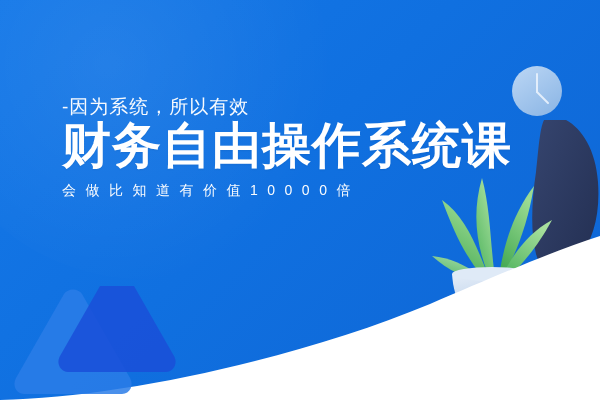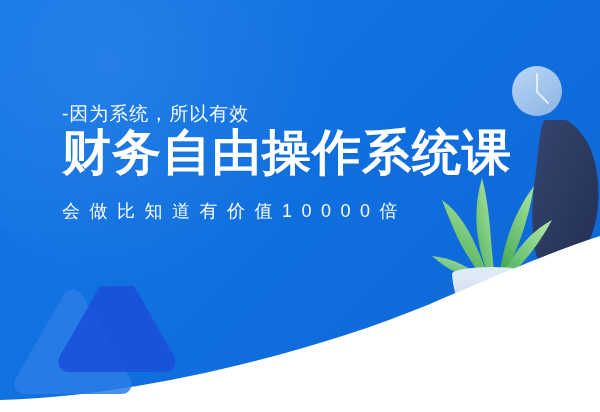--- a/index.html
+++ b/index.html
@@ -75,21 +75,21 @@
     top: 120px;
     width: 180px;
     height: 292px;
   }
   .illo svg { display:block; width:100%; height:100%; }
 
   
   .text-wrap {
     position: absolute;
     left: 62px;
-    top: 103px;
+    top: 96px;
     width: 500px;
   }
 
   .tagline {
     color: #ffffff;
     font-size: 19px;
     line-height: 1.2;
     letter-spacing: 1px;
     font-weight: 400;
     opacity: 0.97;
@@ -100,23 +100,23 @@
     color: #ffffff;
     font-size: 49px;
     font-weight: 700;
     line-height: 1.08;
     letter-spacing: 1px;
     white-space: nowrap;
     text-shadow: 0 1px 2px rgba(0,0,0,0.06);
   }
 
   .subline {
-    margin-top: 22px;
+    margin-top: 10px;
     color: #ffffff;
-    font-size: 18px;
+    font-size: 14px;
     font-weight: 400;
     line-height: 1.2;
     letter-spacing: 9.5px;
     white-space: nowrap;
     opacity: 0.98;
   }
 </style>
 </head>
 <body>
 

